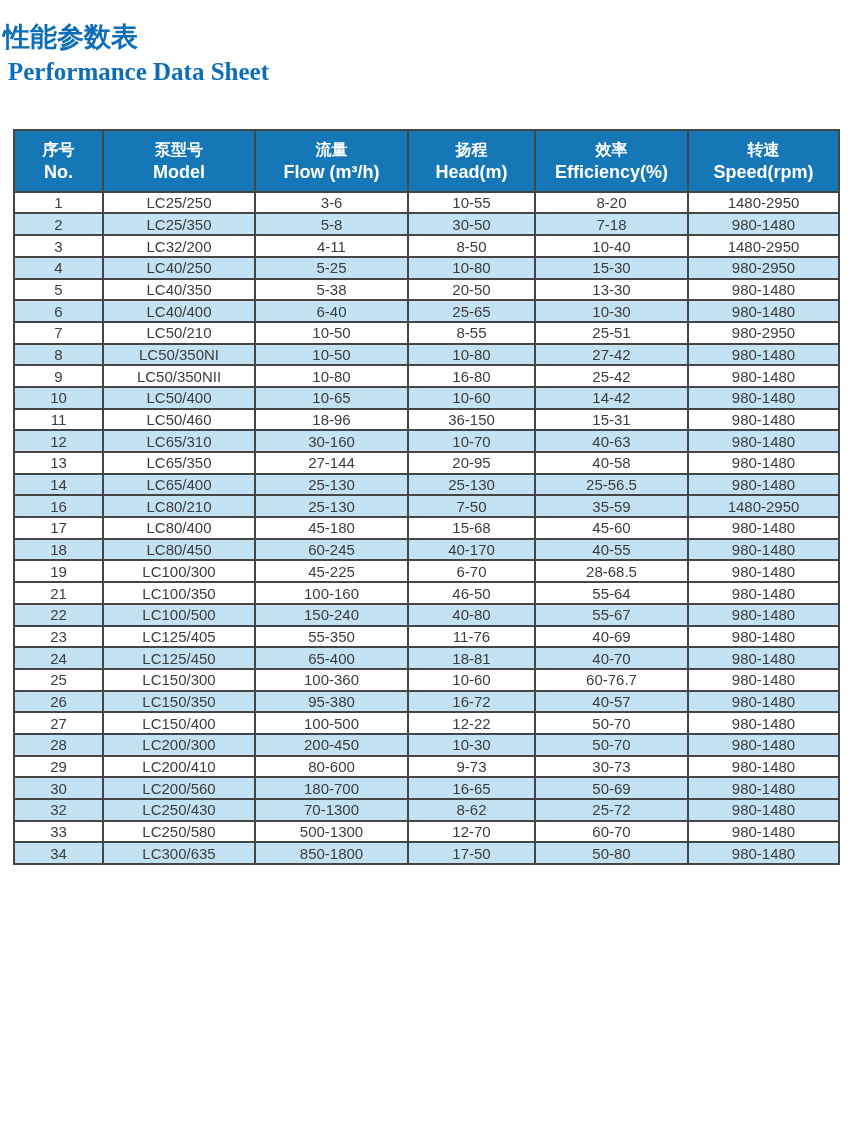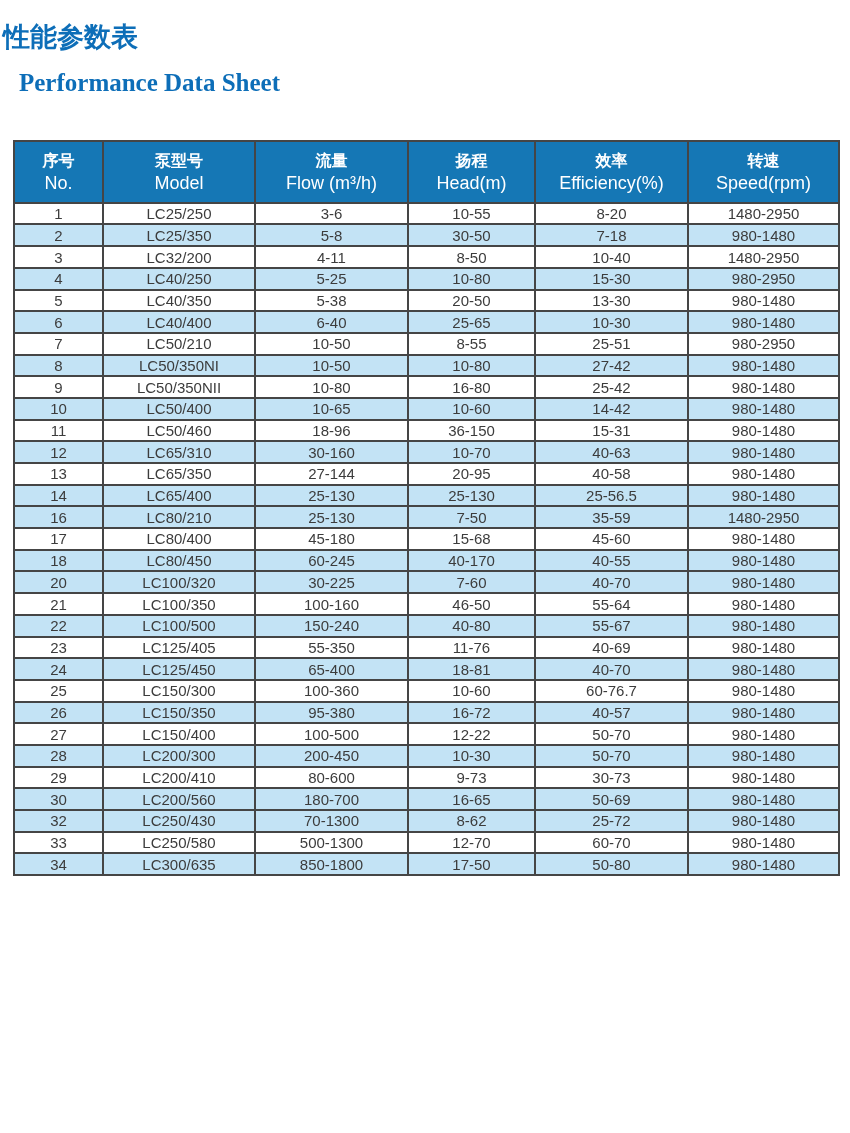--- a/index.html
+++ b/index.html
@@ -33,21 +33,21 @@
   }
   .title-zh {
     margin: 0;
     font-family: "Liberation Serif", "DejaVu Serif", serif;
     font-weight: bold;
     font-size: 27px;
     line-height: 1.15;
     color: var(--title-color);
   }
   .title-en {
-    margin: 16px;
+    margin: 5px;
     font-family: "Liberation Serif", "DejaVu Serif", serif;
     font-weight: bold;
     font-size: 25px;
     line-height: 1.15;
     color: var(--title-color);
   }
   table.perf {
     border-collapse: collapse;
     table-layout: fixed;
     width: 825px;
@@ -69,21 +69,21 @@
   }
   thead th .zh {
     display: block;
     font-size: 16px;
     font-weight: bold;
     line-height: 1.45;
   }
   thead th .en {
     display: block;
     font-size: 18px;
-    font-weight: normal;
+    font-weight: bold;
     line-height: 1.25;
   }
   tbody td {
     height: 21.7px;
     font-size: 15px;
     color: var(--cell-fg);
     background: var(--row-white);
   }
   tbody tr.alt td {
     background: var(--row-alt);
@@ -266,26 +266,26 @@
           <td>980-1480</td>
         </tr>
         <tr class="alt">
           <td>18</td>
           <td>LC80/450</td>
           <td>60-245</td>
           <td>40-170</td>
           <td>40-55</td>
           <td>980-1480</td>
         </tr>
-        <tr class="alt">
-          <td>20</td>
-          <td>LC100/320</td>
-          <td>30-225</td>
-          <td>7-60</td>
-          <td>40-70</td>
+        <tr>
+          <td>19</td>
+          <td>LC100/300</td>
+          <td>45-225</td>
+          <td>6-70</td>
+          <td>28-68.5</td>
           <td>980-1480</td>
         </tr>
         <tr>
           <td>21</td>
           <td>LC100/350</td>
           <td>100-160</td>
           <td>46-50</td>
           <td>55-64</td>
           <td>980-1480</td>
         </tr>

